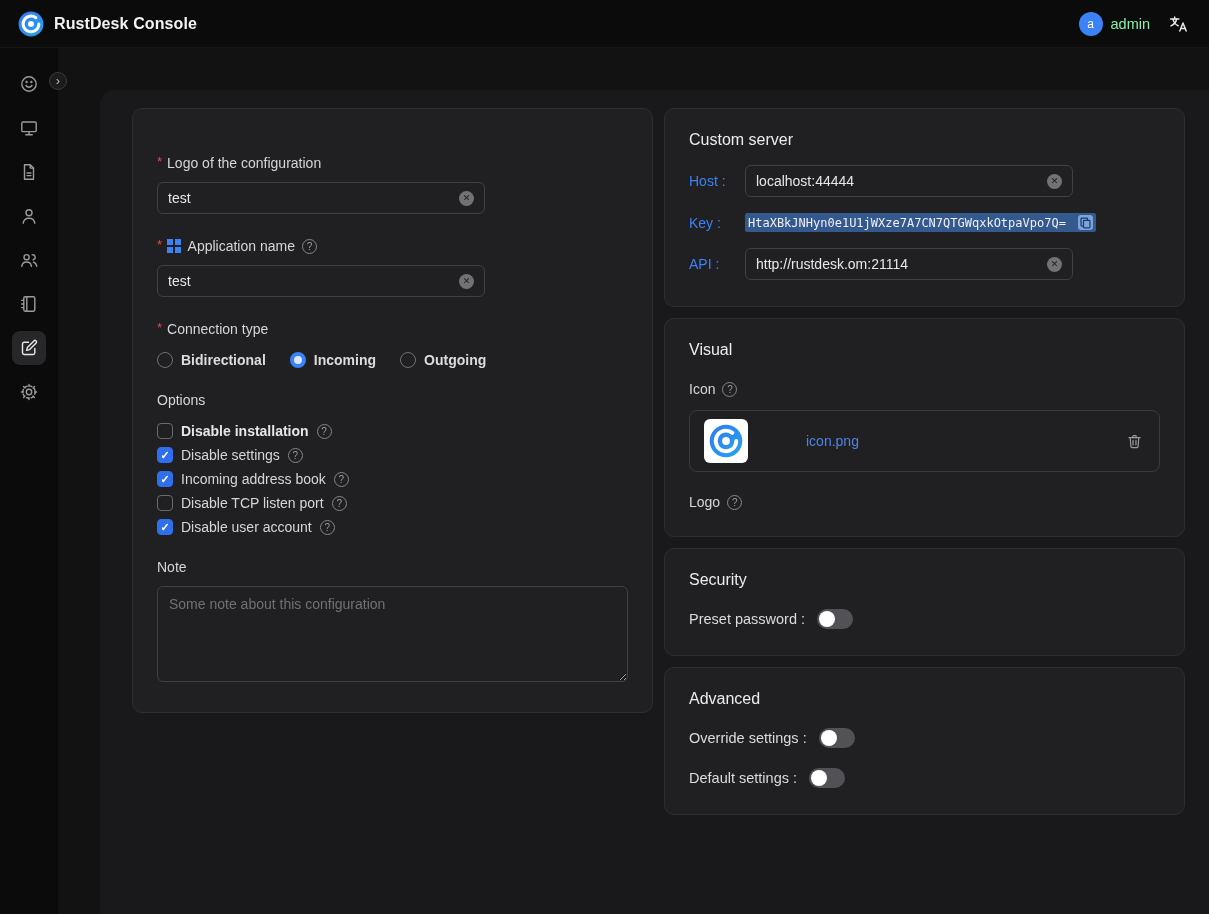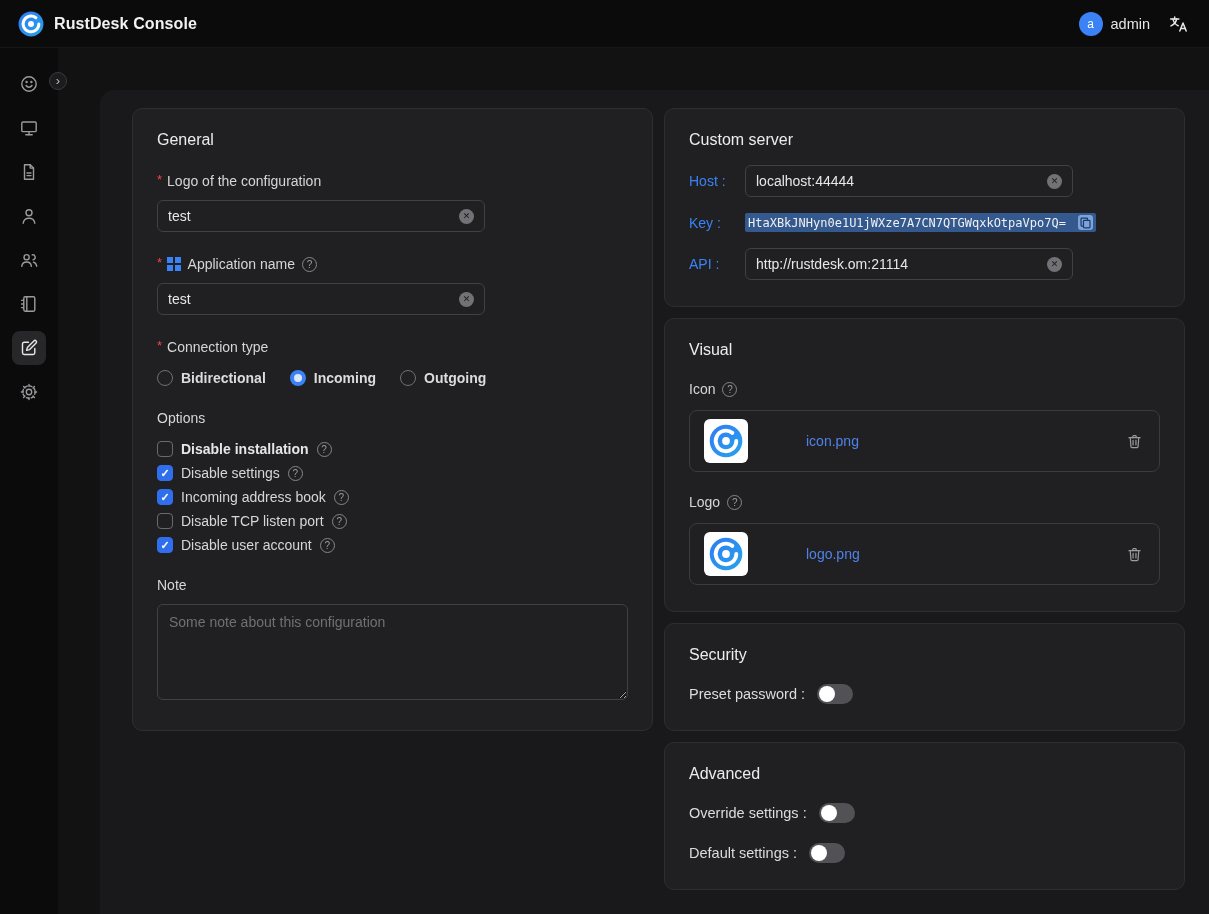--- a/index.html
+++ b/index.html
@@ -18,21 +18,21 @@
     justify-content:space-between; padding:0 18px; border-bottom:1px solid #161617;
   }
   .brand { display:flex; align-items:center; gap:10px; }
   .brand-title { color:#f2f2f2; font-size:16px; font-weight:700; letter-spacing:.1px; }
   .header-right { display:flex; align-items:center; gap:16px; }
   .user-chip { display:flex; align-items:center; gap:8px; cursor:pointer; }
   .avatar {
     width:24px; height:24px; border-radius:50%; background:#3b82f6; color:#fff;
     font-size:12px; display:flex; align-items:center; justify-content:center;
   }
-  .user-name { color:#e5e5e5; font-size:14.5px; }
+  .user-name { color:#86efac; font-size:14.5px; }
   .lang-btn { cursor:pointer; padding:2px; }
 
   
   .app { display:flex; height:866px; }
   .sidebar { width:58px; background:#0b0b0c; position:relative; padding-top:14px; flex:0 0 58px; }
   .side-item { height:44px; display:flex; align-items:center; justify-content:center; cursor:pointer; color:#9b9b9e; }
   .side-item .icon-box { width:34px; height:34px; border-radius:8px; display:flex; align-items:center; justify-content:center; }
   .side-item.active { color:#e8e8e8; }
   .side-item.active .icon-box { background:#27272a; }
   .expand-btn {
@@ -245,21 +245,20 @@
     <span class="expand-btn">
         <span>›</span>
       </span>
   </div>
 
   <div class="main">
     <div class="surface">
       <div class="grid">
 
         <div class="card">
-          <div class="card-title">General</div>
 
           <div class="field">
             <div class="field-label">
               <span class="req">*</span>
               <span>Logo of the configuration</span>
             </div>
             <div class="text-input">
               <input value="test" style="">
               <span class="clear-btn">
                   <span>✕</span>
@@ -427,38 +426,20 @@
                 </svg>
               </span>
             </div>
 
             <div class="file-label">
               <span>Logo</span>
               <span class="help">
                   <span>?</span>
                 </span>
             </div>
-            <div class="file-box">
-              <span class="thumb">
-                <svg width="34" height="34" viewBox="0 0 48 48">
-                  <circle cx="24" cy="24" r="23" fill="url(#rdg)"></circle>
-                  <path d="M33 12.5A14.5 14.5 0 1 0 38.5 24" fill="none" stroke="#fff" stroke-width="5.5" stroke-linecap="round"></path>
-                  <circle cx="24" cy="24" r="5.5" fill="#fff"></circle>
-                </svg>
-              </span>
-              <span class="file-name">logo.png</span>
-              <span class="trash-btn">
-                <svg width="17" height="17" viewBox="0 0 20 20" fill="none" stroke="#9b9b9f" stroke-width="1.4" stroke-linecap="round" stroke-linejoin="round">
-                  <path d="M3.5 5.5h13"></path>
-                    <path d="M8 5.5V4a1 1 0 0 1 1-1h2a1 1 0 0 1 1 1v1.5"></path>
-                  <path d="M5 5.5l.8 10.5a1.2 1.2 0 0 0 1.2 1.1h6a1.2 1.2 0 0 0 1.2-1.1L15 5.5"></path>
-                  <path d="M8.3 8.5v5.5M11.7 8.5v5.5"></path>
-                </svg>
-              </span>
-            </div>
           </div>
 
           <div class="card">
             <div class="card-title">Security</div>
             <div class="toggle-row">
               <span>Preset password :</span>
               <span class="toggle" data-checked="false"></span>
             </div>
           </div>
 

